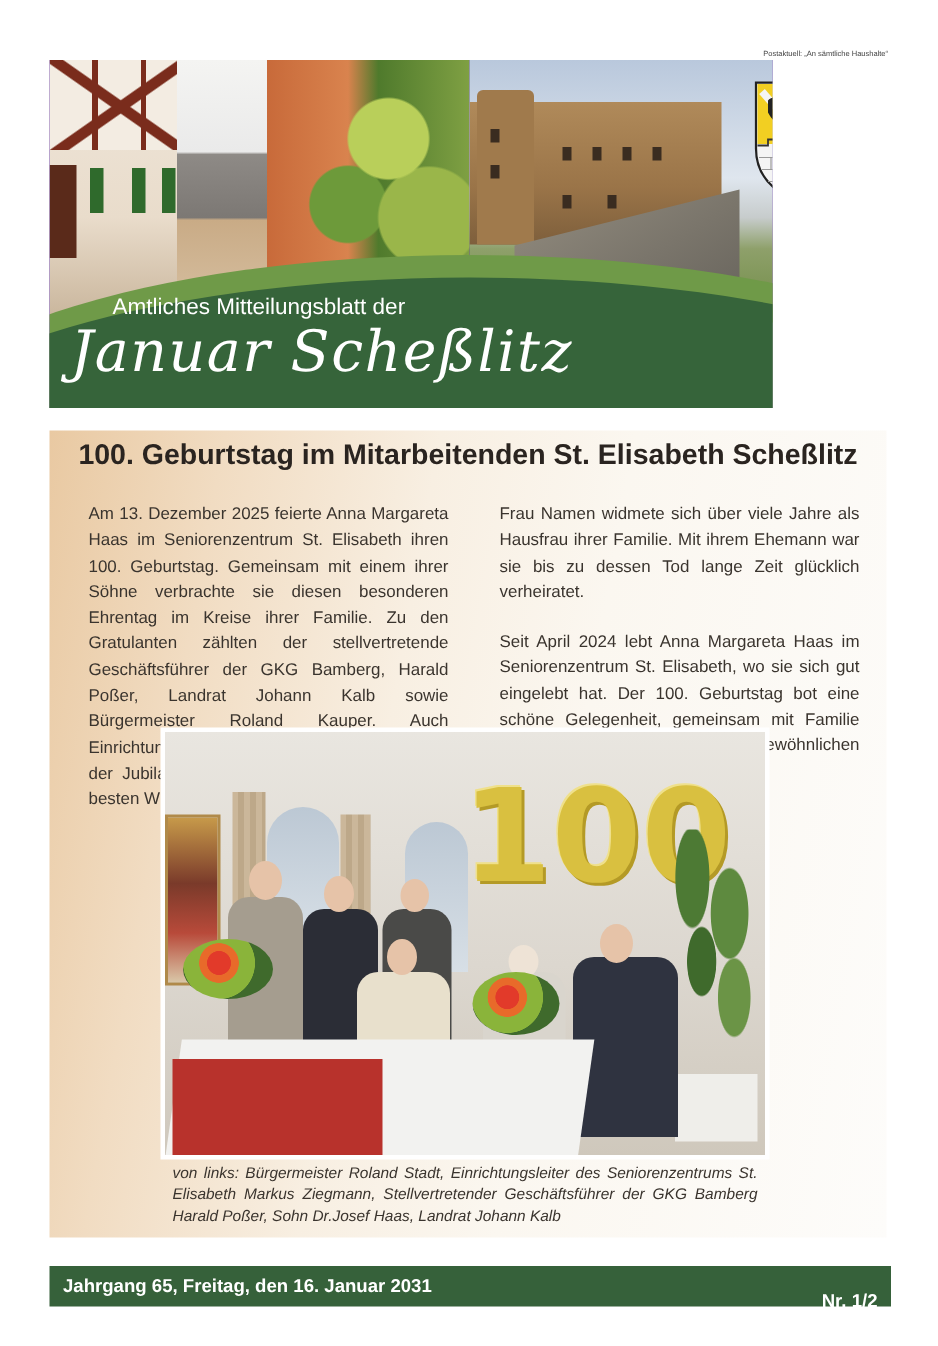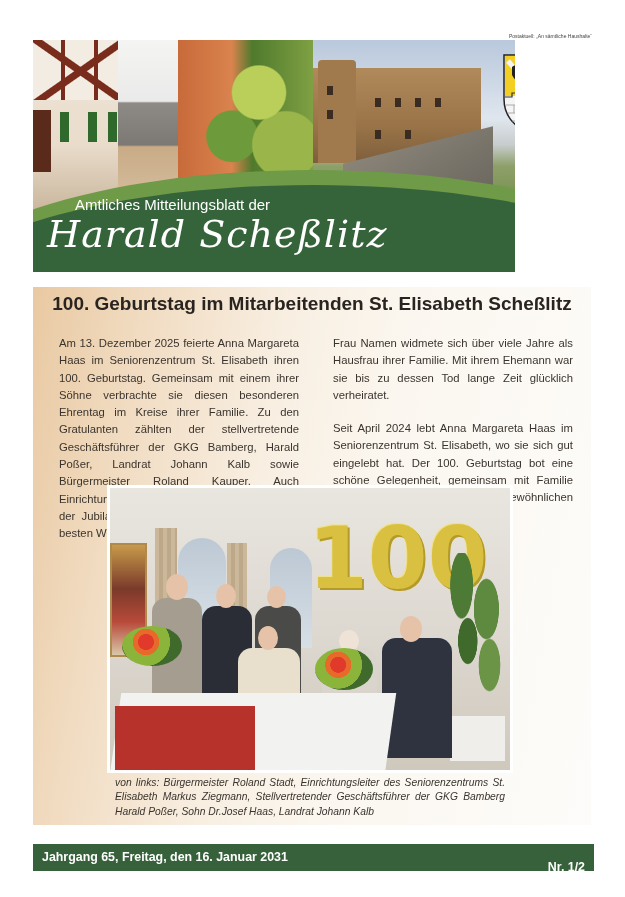--- a/index.html
+++ b/index.html
@@ -130,21 +130,21 @@
       <path d="M3 44 H10 V40 H14 V44 H22 V40 H26 V44 H34 V40 H38 V44 H46 V40 H50 V44 H58 V40 H62 V44 H74" stroke="#333" fill="none" stroke-width="1.2"></path>
       <g stroke="#999" stroke-width="0.8" fill="none">
         <path d="M4 52 H72 M6 60 H70 M10 68 H66 M18 76 H58"></path>
         <path d="M20 44 V52 M40 44 V52 M60 44 V52 M12 52 V60 M30 52 V60 M50 52 V60 M22 60 V68 M42 60 V68 M58 60 V68 M32 68 V76 M48 68 V76"></path>
       </g>
     </svg>
   </div>
   <div class="arc-light"></div>
   <div class="arc-dark"></div>
   <div class="header-sub">Amtliches Mitteilungsblatt der</div>
-  <div class="header-title">Harald Scheßlitz</div>
+  <div class="header-title">Januar Scheßlitz</div>
 </div>
 
 <div class="article">
   <div class="article-title">100. Geburtstag im Mitarbeitenden St. Elisabeth Scheßlitz</div>
   <div class="col col-left">
     <p>Am 13. Dezember 2025 feierte Anna Margareta Haas im Seniorenzentrum St. Elisabeth ihren 100. Geburtstag. Gemeinsam mit einem ihrer Söhne verbrachte sie diesen besonderen Ehrentag im Kreise ihrer Familie. Zu den Gratulanten zählten der stellvertretende Geschäftsführer der GKG Bamberg, Harald Poßer, Landrat Johann Kalb sowie Bürgermeister Roland Kauper. Auch Einrichtungsleiter Markus Ziegmann gratulierte der Jubilarin herzlich und übermittelte ihr die besten Wün-</p>
   </div>
   <div class="col col-right">
     <p>Frau Namen widmete sich über viele Jahre als Hausfrau ihrer Familie. Mit ihrem Ehemann war sie bis zu dessen Tod lange Zeit glücklich verheiratet.</p>
     <p>Seit April 2024 lebt Anna Margareta Haas im Seniorenzentrum St. Elisabeth, wo sie sich gut eingelebt hat. Der 100. Geburtstag bot eine schöne Gelegenheit, gemeinsam mit Familie und Mitarbeitenden diesen außergewöhnlichen Ehrentag zu feiern.</p>

